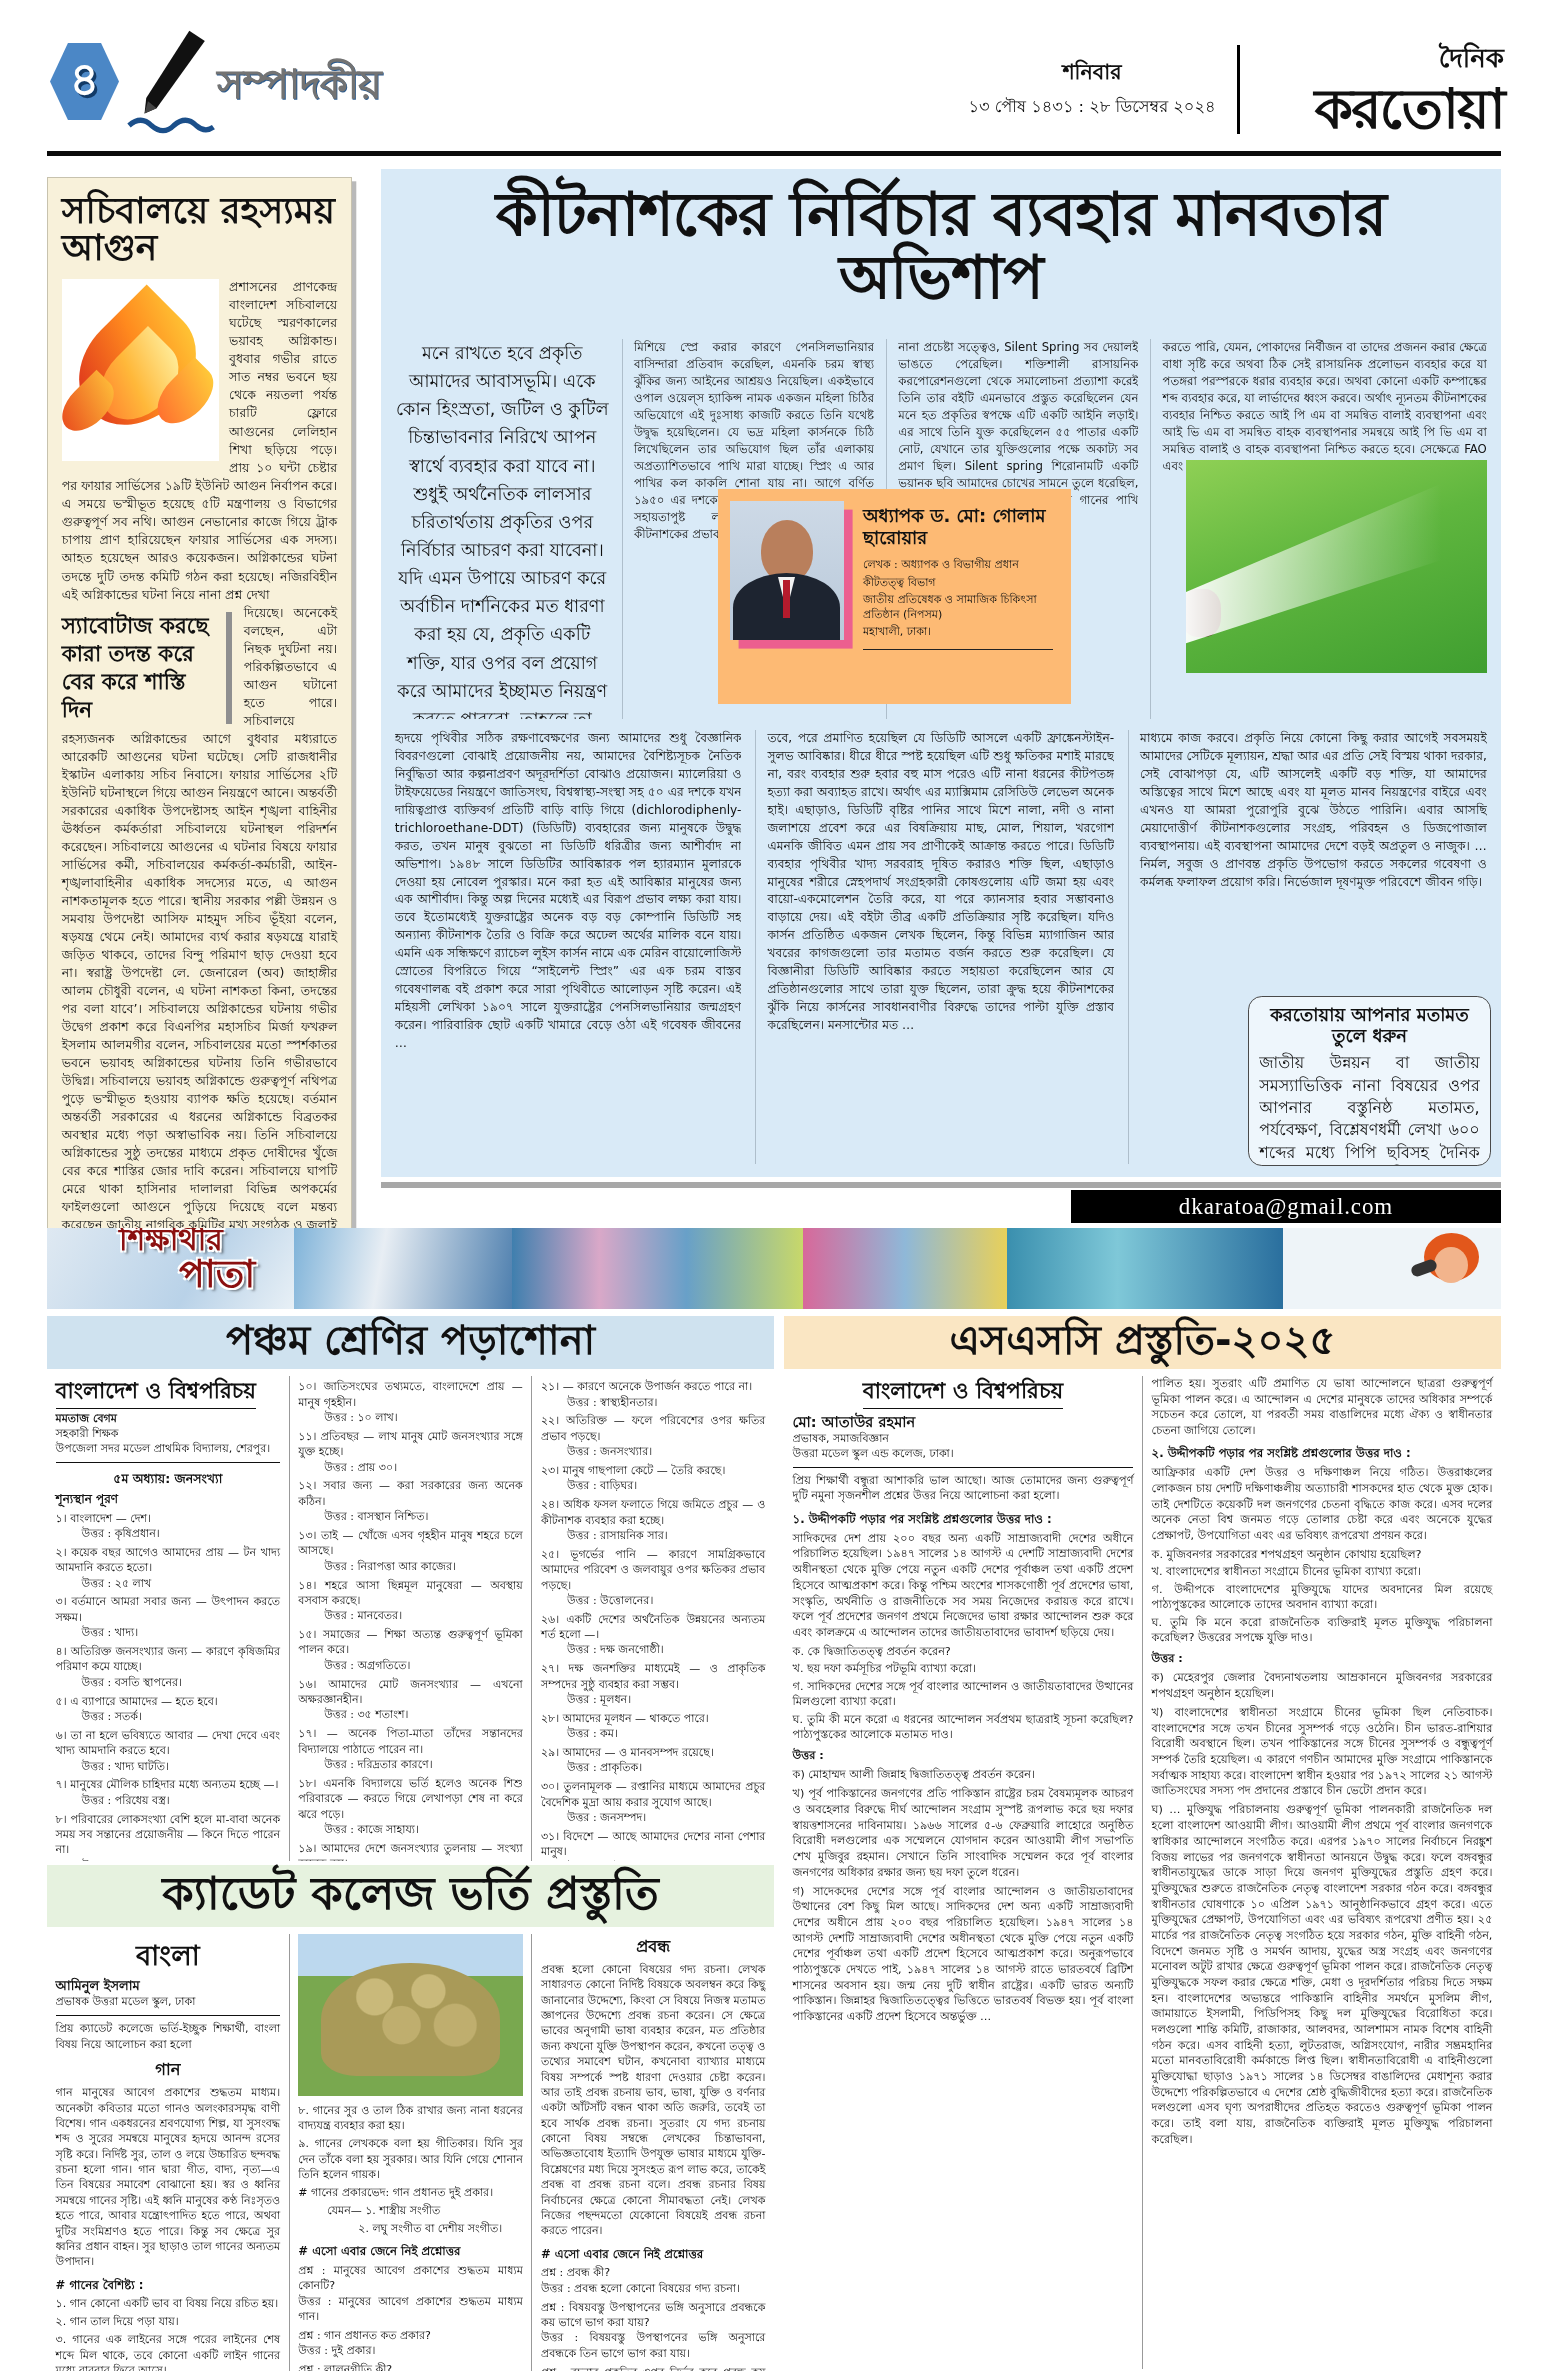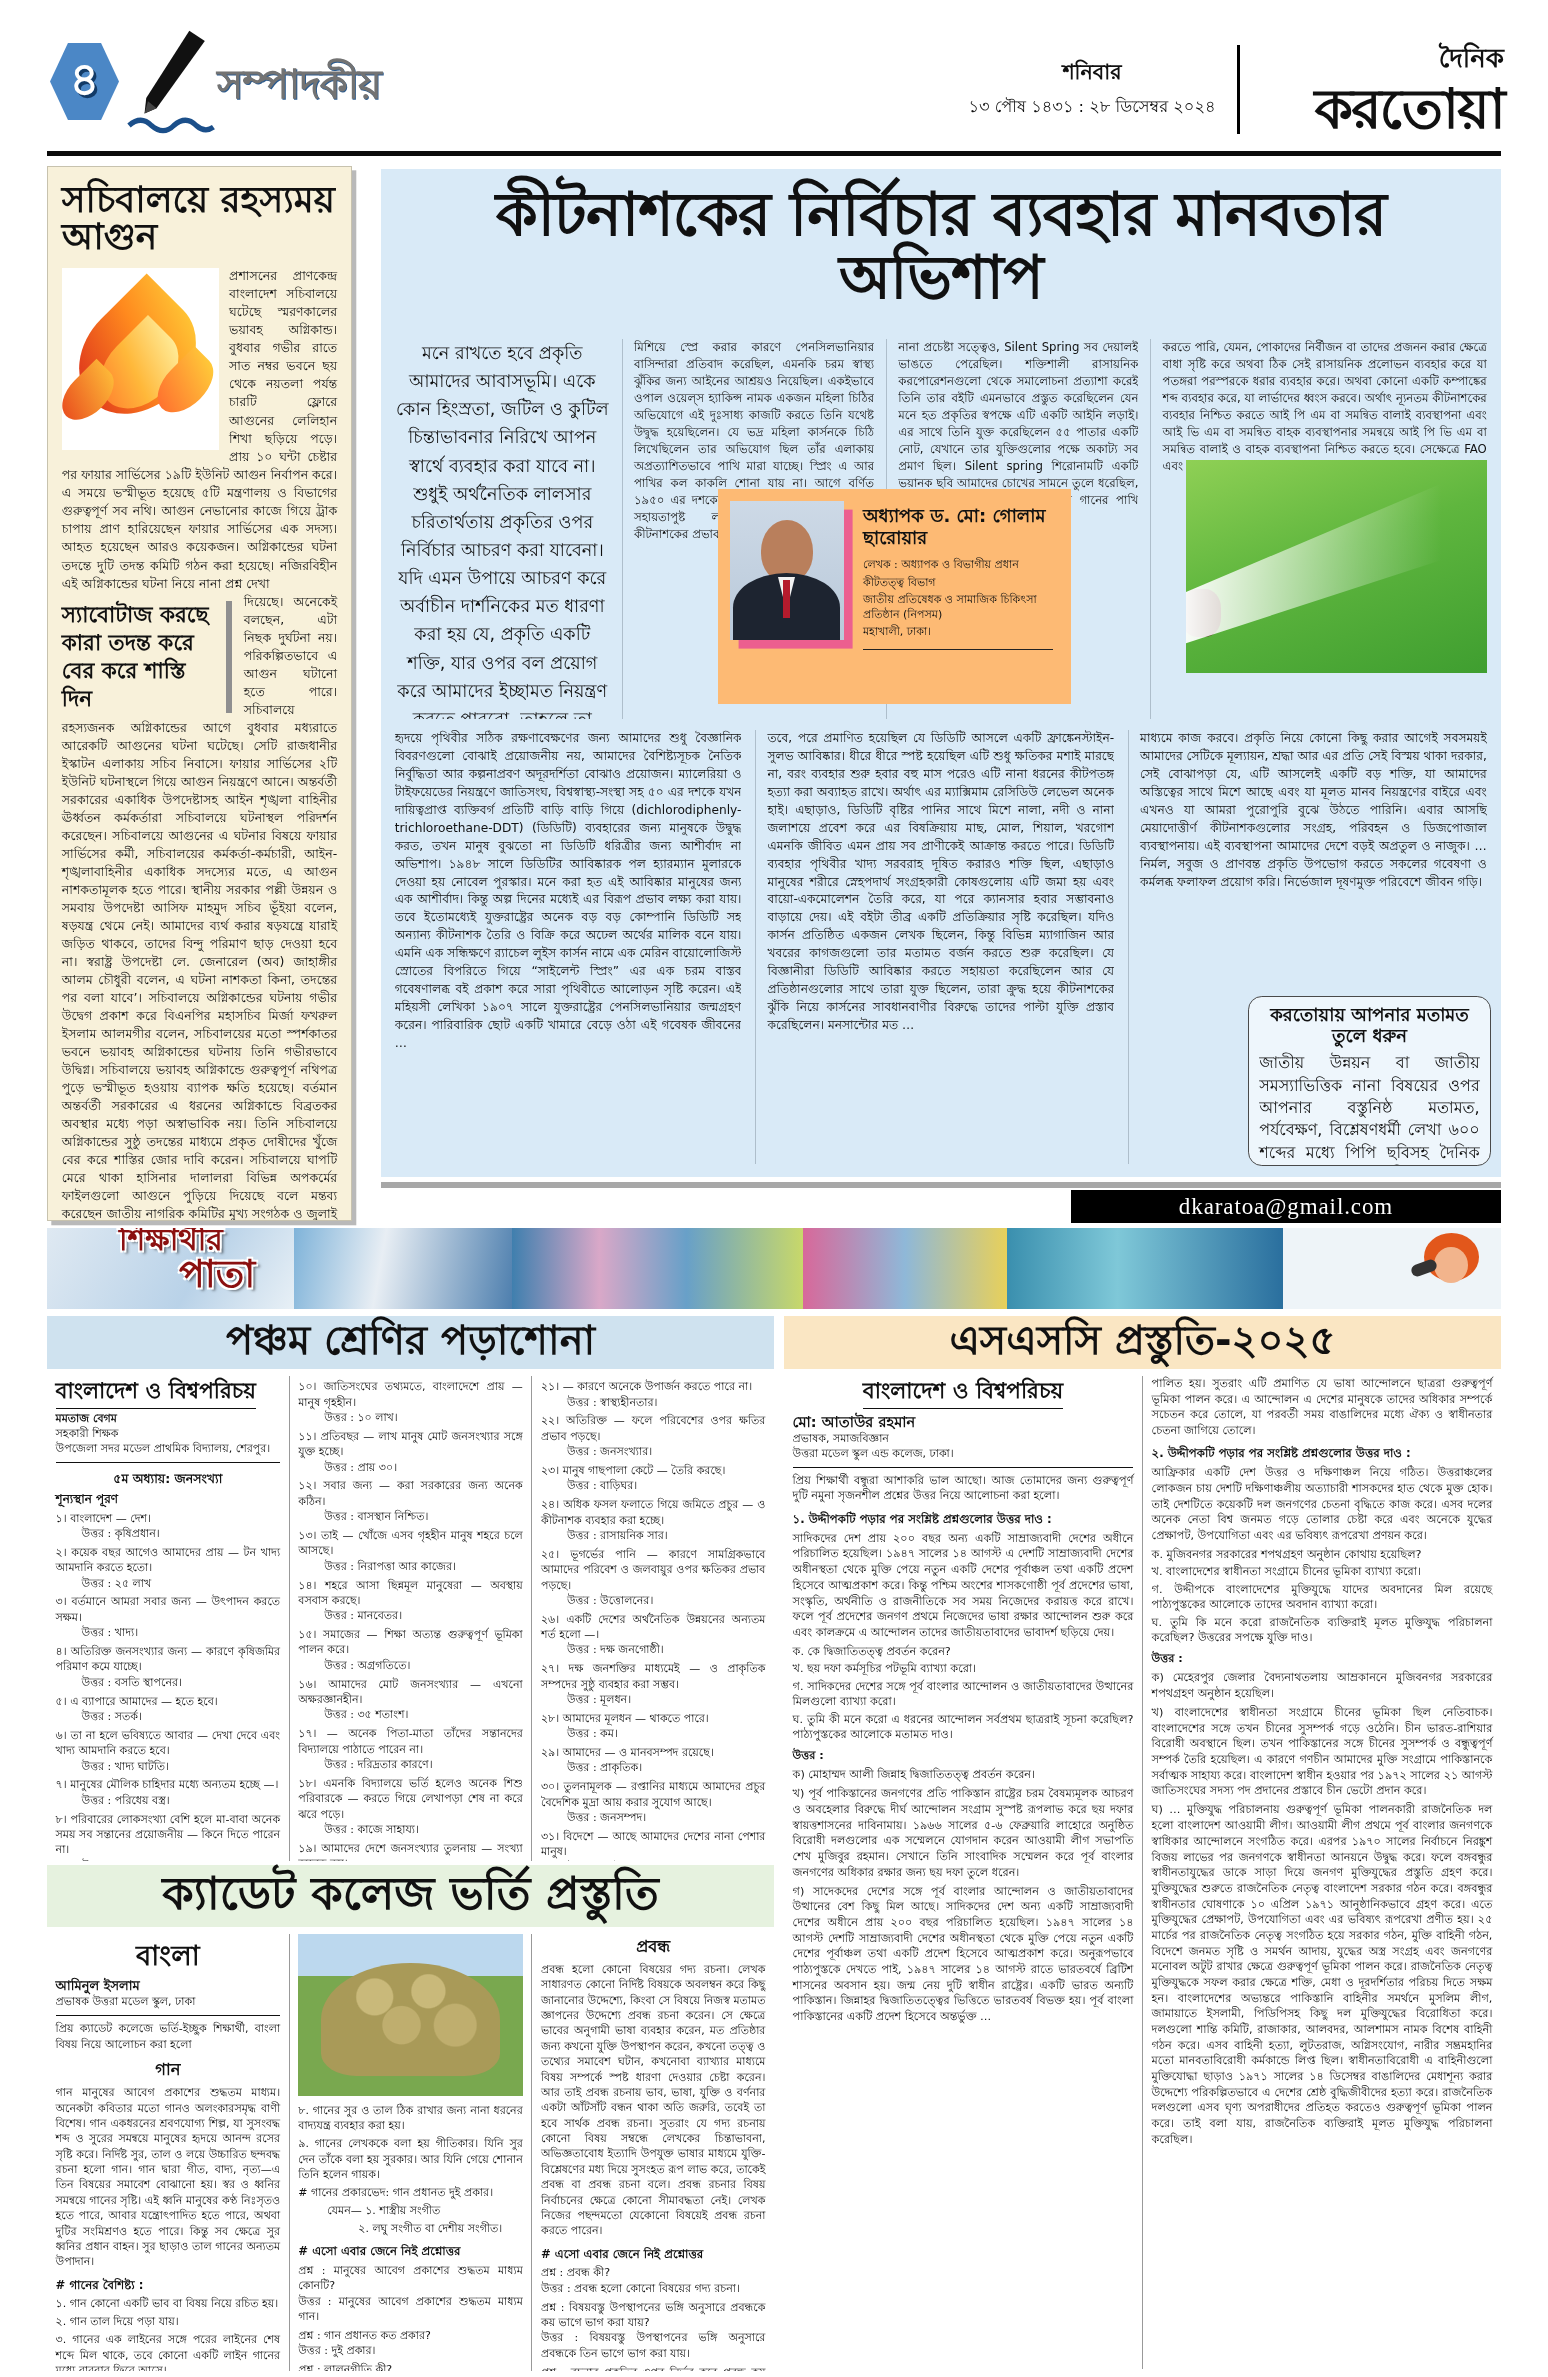--- a/index.html
+++ b/index.html
@@ -16,21 +16,21 @@
             letter-spacing:-0.9px;text-shadow:0.9px 0.9px 0 #2c5b8e;}
   .datebox{position:absolute;left:963px;top:57px;width:258px;text-align:center;}
   .weekday{font-size:20.6px;font-weight:bold;}
   .dateline{font-size:16.3px;margin-top:3.4px;}
   .vbar{position:absolute;left:1237px;top:45px;width:3.4px;height:89px;background:#000;}
   .logo{position:absolute;left:1249px;top:38px;width:255px;text-align:right;}
   .logo-top{font-size:26px;font-weight:900;}
   .logo-name{font-size:55px;font-weight:900;letter-spacing:-1.7px;line-height:1.0;}
   .hrule{position:absolute;left:47px;top:151px;width:1454px;height:3.4px;border-top:4.3px solid #0b0b0b;border-bottom:0.9px solid #0b0b0b;}
   
-  .fire{position:absolute;left:47px;top:166px;width:305px;height:1055px;background:#f8f1da;
+  .fire{position:absolute;left:47px;top:177px;width:305px;height:1055px;background:#f8f1da;
         border:1.7px solid #c7c2ae;box-shadow:4.3px 4.3px 0 #b9b9b9;padding:12px 13.8px;overflow:hidden;}
   .fire h2{margin:1.7px 0 10.3px;font-size:36px;font-weight:900;line-height:1.05;}
   .flamebox{float:left;width:157px;height:182px;margin:1.7px 10.3px 5.2px 0;background:#fff;position:relative;overflow:hidden;}
   .fl{position:absolute;border-radius:0 50% 50% 50%;transform:rotate(45deg);}
   .fl1{left:24px;top:22.4px;width:103px;height:129px;background:linear-gradient(200deg,#ffd23a,#ff8a1e 45%,#e03a1c 90%);}
   .fl2{left:45px;top:57px;width:65px;height:89px;background:linear-gradient(200deg,#fff4a8,#ffb83a 55%,#ff7a2e);}
   .fl3{left:103px;top:83px;width:41px;height:67px;background:linear-gradient(200deg,#ffd23a,#ff6a2e);}
   .fl4{left:6.9px;top:95px;width:38px;height:62px;background:linear-gradient(200deg,#ffc23a,#e8481c);}
   .fire .intro{font-size:12.5px;line-height:1.45;text-align:justify;}
   .pullq{float:left;width:170px;margin:8.6px 12px 3.4px 0;font-size:21.5px;font-weight:800;text-align:left;

